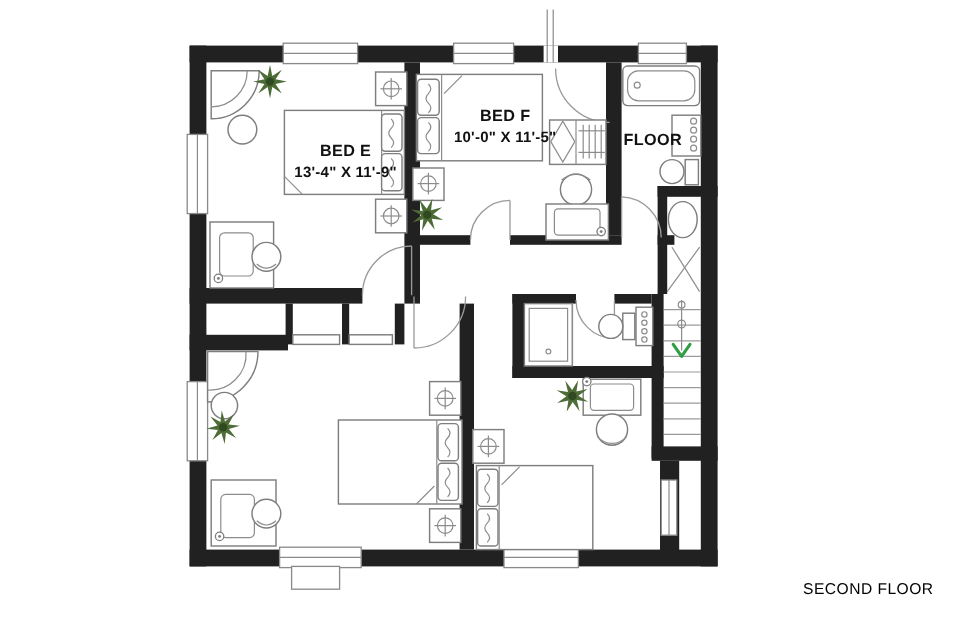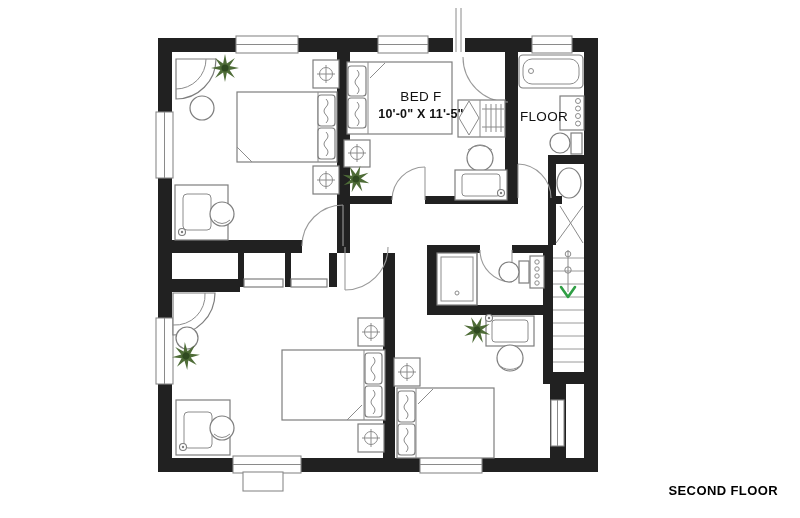--- a/index.html
+++ b/index.html
@@ -16,24 +16,24 @@
   .tread{stroke:#9a9a9a;stroke-width:1;}
   .sq{fill:none;stroke:#8c8c8c;stroke-width:1;}
   .plant-outer{fill:#4e6c37;}
   .plant-inner{fill:#2f4a20;}
   .dot-outer{fill:#fff;stroke:#7e7e7e;stroke-width:1.1;}
   .dot-inner{fill:#7e7e7e;}
 
   
   .room-label{position:absolute;transform:translate(-50%,-50%);text-align:center;
               color:#111;line-height:1.3;white-space:nowrap;}
-  .room-name{font-size:13.5px;font-weight:400;letter-spacing:.3px;}
+  .room-name{font-size:13.5px;font-weight:700;letter-spacing:.3px;}
   .room-dims{font-size:12.5px;font-weight:600;letter-spacing:.2px;}
   .floor-title{position:absolute;left:600px;top:483px;width:178px;text-align:right;
-               font-size:13px;font-weight:700;letter-spacing:.4px;color:#000;}
+               font-size:13px;font-weight:400;letter-spacing:.4px;color:#000;}
 </style>
 </head>
 <body>
 
 <div class="plan-wrap">
 <svg width="800" height="518" viewBox="0 0 800 518">
   <defs>
     <g id="plant">
       <path class="plant-outer" d="M14 0 L4.6 1.9 L9.9 9.9 L1.9 4.6 L0 14 L-1.9 4.6 L-9.9 9.9 L-4.6 1.9 L-14 0 L-4.6 -1.9 L-9.9 -9.9 L-1.9 -4.6 L0 -14 L1.9 -4.6 L9.9 -9.9 L4.6 -1.9 Z"></path>
       <circle class="plant-inner" r="3.5"></circle>
@@ -334,20 +334,24 @@
   </g>
 
   <g>
     <use href="#plant" transform="translate(225,68)"></use>
     <use href="#plant" transform="translate(356,179) rotate(18)"></use>
     <use href="#plant" transform="translate(186,356) rotate(40)"></use>
     <use href="#plant" transform="translate(477,330) rotate(65)"></use>
   </g>
 </svg>
 
+  <div class="room-label" style="left:288px;top:134px;">
+    <div class="room-name">BED E</div>
+    <div class="room-dims">13'-4" X 11'-9"</div>
+  </div>
   <div class="room-label" style="left:421px;top:105px;">
     <div class="room-name">BED F</div>
     <div class="room-dims">10'-0" X 11'-5"</div>
   </div>
   <div class="room-label" style="left:544px;top:117px;">
     <div class="room-name">FLOOR</div>
   </div>
   <div class="floor-title">SECOND FLOOR</div>
 </div>
 

